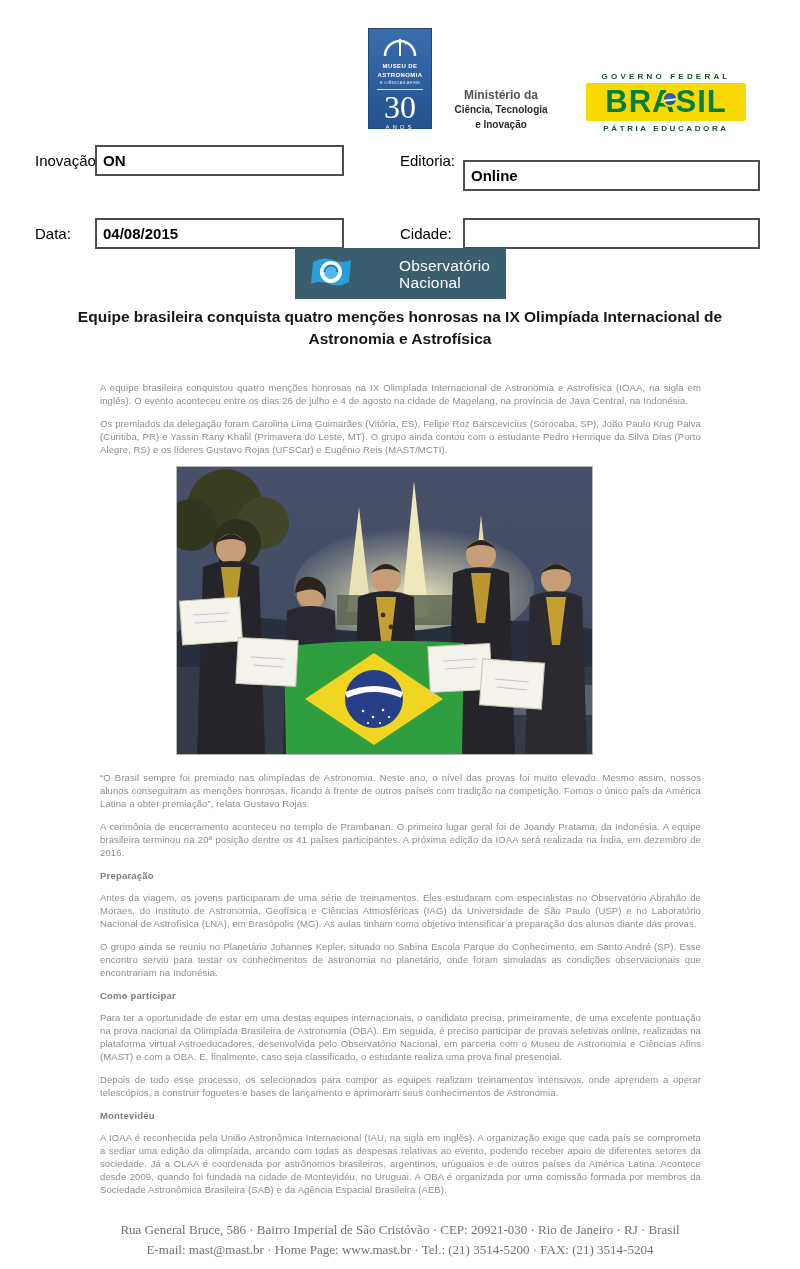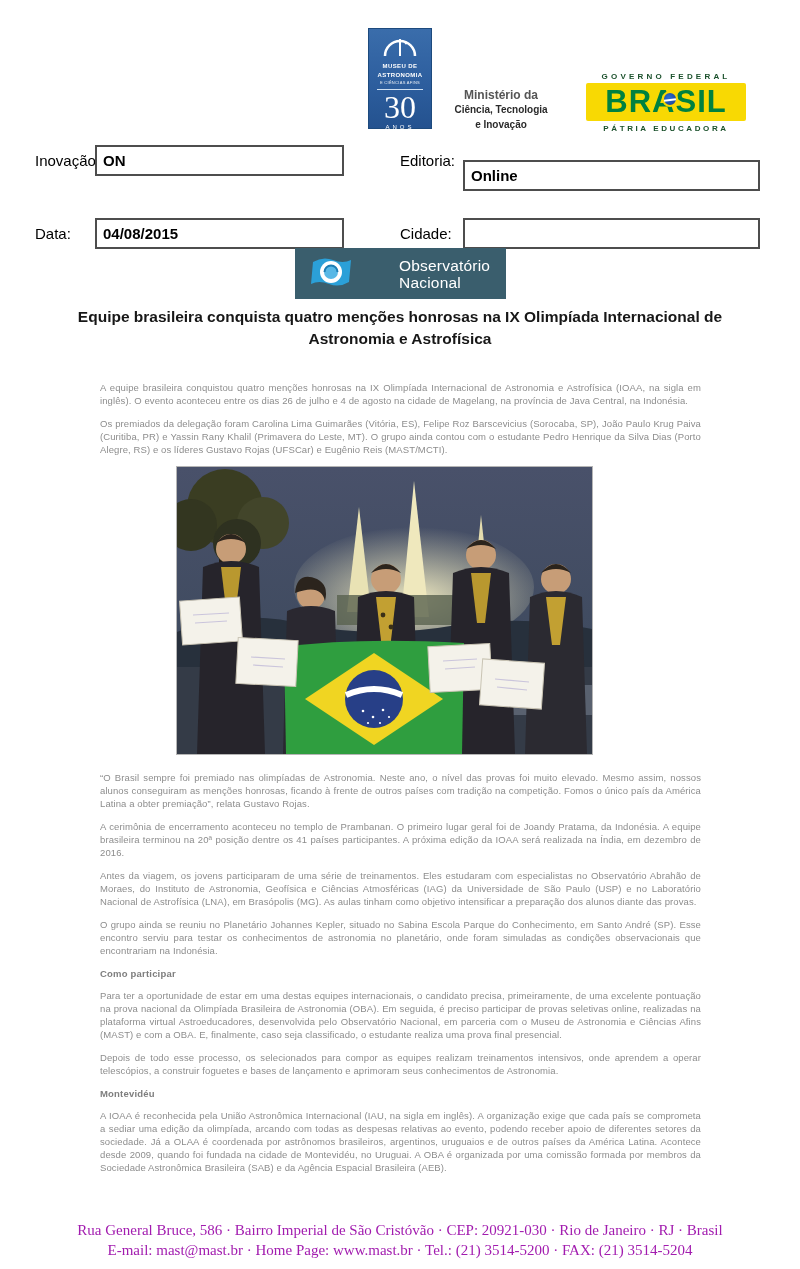--- a/index.html
+++ b/index.html
@@ -102,21 +102,21 @@
     margin: 4px 0 16px 76px;
     border: 1px solid #b5b5b5;
     background:#3c4458;
   }
   .photo-frame svg { display:block; }
 
   
   .footer {
     position: absolute; left: 0; top: 1220px; width: 100%;
     text-align: center; font-family: "Liberation Serif", serif;
-    font-size: 15px; color: #a21caf; line-height: 20px;
+    font-size: 13px; color: #737373; line-height: 20px;
   }
 </style>
 </head>
 <body>
 
 <div class="page">
 
   <div class="mast-logo">
     <div class="mast-dome">
       <svg width="36" height="22" viewBox="0 0 36 22">
@@ -272,20 +272,21 @@
             <line x1="268" y1="202" x2="298" y2="200"></line>
           <line x1="318" y1="212" x2="352" y2="215"></line>
             <line x1="320" y1="220" x2="350" y2="223"></line>
         </g>
       </svg>
     </div>
 
     <p>“O Brasil sempre foi premiado nas olimpíadas de Astronomia. Neste ano, o nível das provas foi muito elevado. Mesmo assim, nossos alunos conseguiram as menções honrosas, ficando à frente de outros países com tradição na competição. Fomos o único país da América Latina a obter premiação”, relata Gustavo Rojas.</p>
     <p>A cerimônia de encerramento aconteceu no templo de Prambanan. O primeiro lugar geral foi de Joandy Pratama, da Indonésia. A equipe brasileira terminou na 20ª posição dentre os 41 países participantes. A próxima edição da IOAA será realizada na Índia, em dezembro de 2016.</p>
 
+    <h3>Preparação</h3>
     <p>Antes da viagem, os jovens participaram de uma série de treinamentos. Eles estudaram com especialistas no Observatório Abrahão de Moraes, do Instituto de Astronomia, Geofísica e Ciências Atmosféricas (IAG) da Universidade de São Paulo (USP) e no Laboratório Nacional de Astrofísica (LNA), em Brasópolis (MG). As aulas tinham como objetivo intensificar a preparação dos alunos diante das provas.</p>
     <p>O grupo ainda se reuniu no Planetário Johannes Kepler, situado no Sabina Escola Parque do Conhecimento, em Santo André (SP). Esse encontro serviu para testar os conhecimentos de astronomia no planetário, onde foram simuladas as condições observacionais que encontrariam na Indonésia.</p>
 
     <h3>Como participar</h3>
     <p>Para ter a oportunidade de estar em uma destas equipes internacionais, o candidato precisa, primeiramente, de uma excelente pontuação na prova nacional da Olimpíada Brasileira de Astronomia (OBA). Em seguida, é preciso participar de provas seletivas online, realizadas na plataforma virtual Astroeducadores, desenvolvida pelo Observatório Nacional, em parceria com o Museu de Astronomia e Ciências Afins (MAST) e com a OBA. E, finalmente, caso seja classificado, o estudante realiza uma prova final presencial.</p>
     <p>Depois de todo esse processo, os selecionados para compor as equipes realizam treinamentos intensivos, onde aprendem a operar telescópios, a construir foguetes e bases de lançamento e aprimoram seus conhecimentos de Astronomia.</p>
 
     <h3>Montevidéu</h3>
     <p>A IOAA é reconhecida pela União Astronômica Internacional (IAU, na sigla em inglês). A organização exige que cada país se comprometa a sediar uma edição da olimpíada, arcando com todas as despesas relativas ao evento, podendo receber apoio de diferentes setores da sociedade. Já a OLAA é coordenada por astrônomos brasileiros, argentinos, uruguaios e de outros países da América Latina. Acontece desde 2009, quando foi fundada na cidade de Montevidéu, no Uruguai. A OBA é organizada por uma comissão formada por membros da Sociedade Astronômica Brasileira (SAB) e da Agência Espacial Brasileira (AEB).</p>
   </div>

